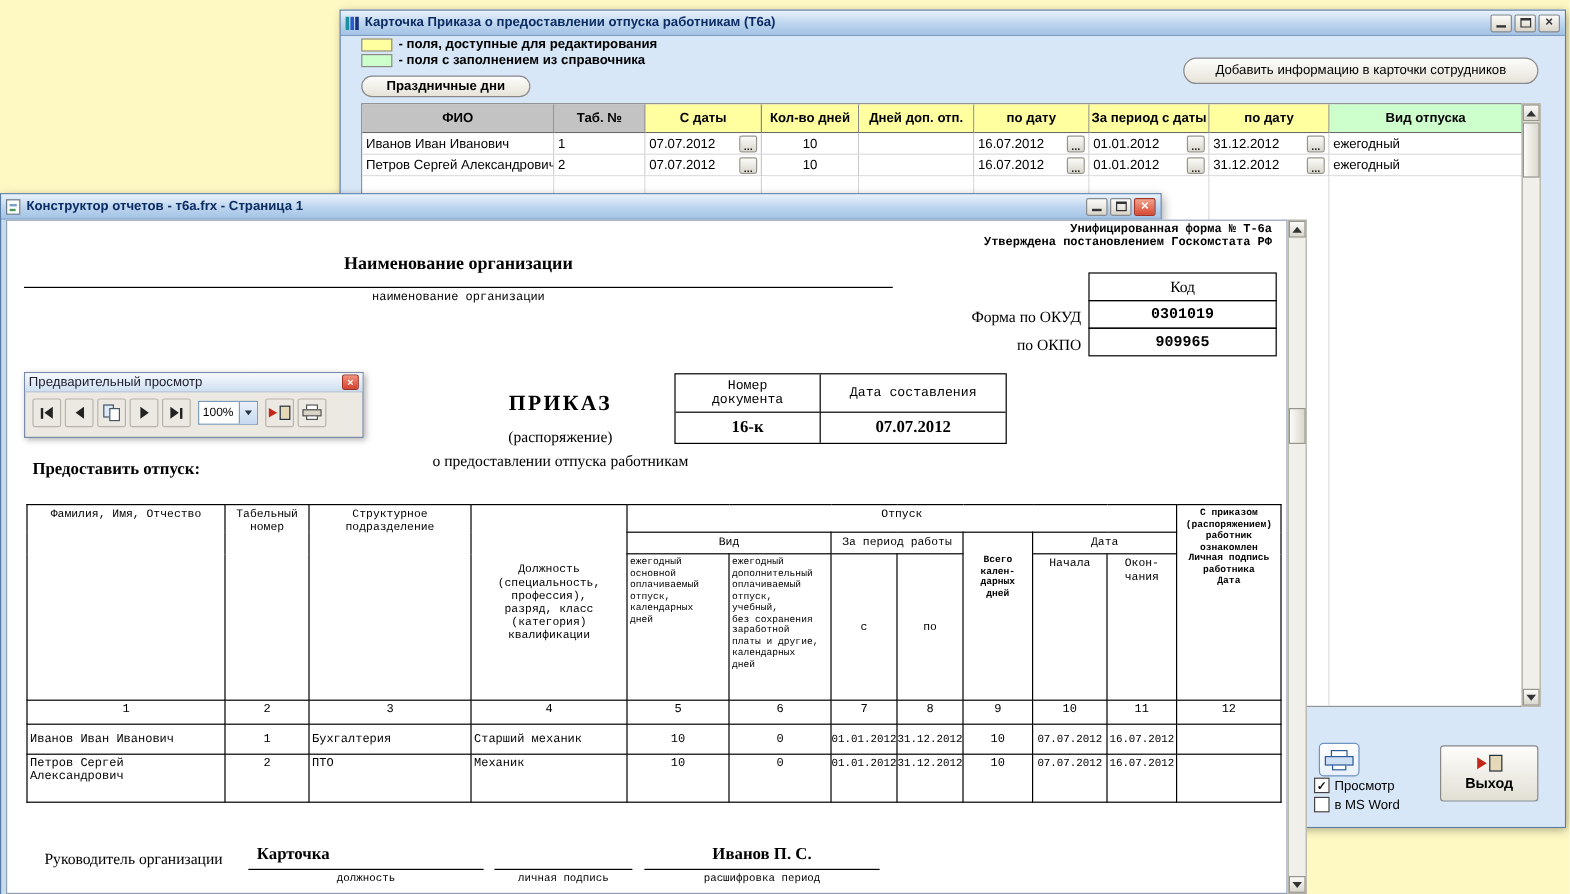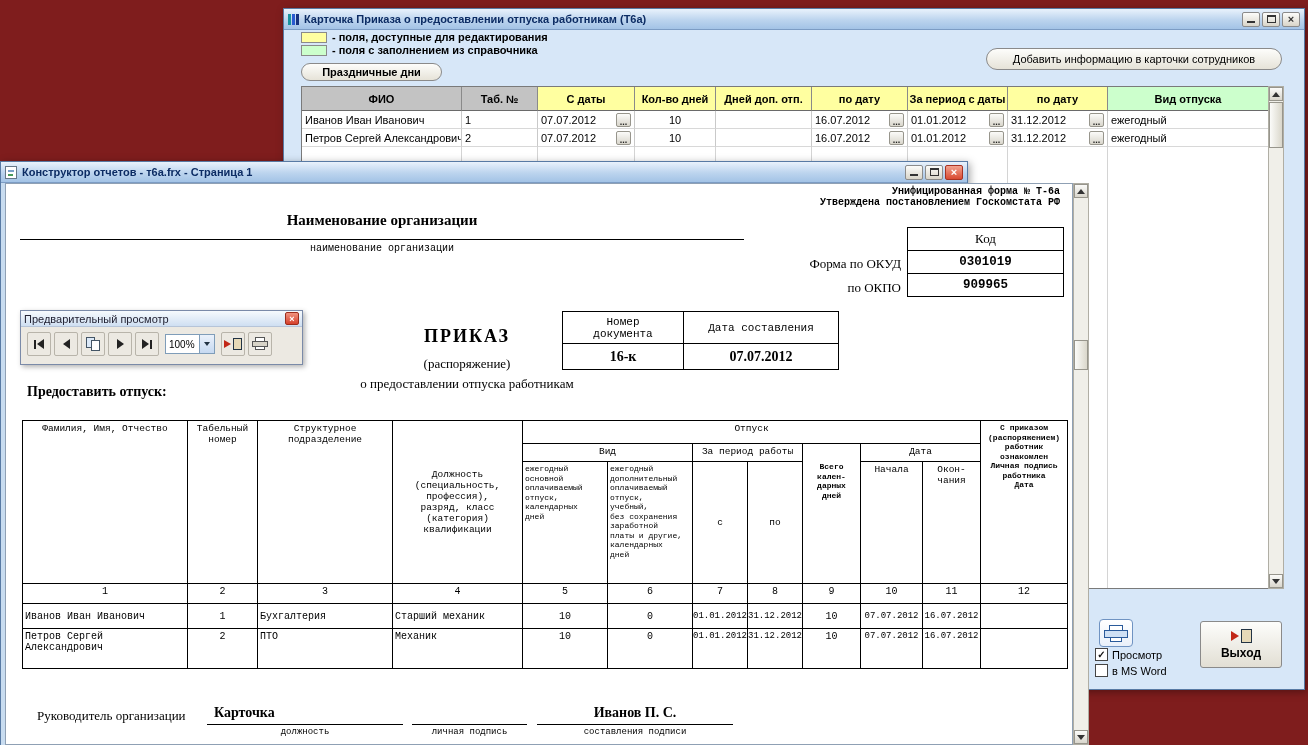--- a/index.html
+++ b/index.html
@@ -1,17 +1,17 @@
 <!DOCTYPE html>
 <html><head>
 <meta charset="utf-8">
 <style>
   * { box-sizing: border-box; margin: 0; padding: 0; }
   body { margin: 0; background: #fff; }
-  .stage { position: relative; width: 1308px; height: 745px; overflow: hidden; background: #7f1d1d;
+  .stage { position: relative; width: 1308px; height: 745px; overflow: hidden; background: #fef9c3;
            font-family: "Liberation Sans", sans-serif; }
 
   
   .win { position: absolute; border: 1px solid #587aa4; background: #cfe0f1;
          box-shadow: 2px 2px 8px rgba(0,0,0,.35); }
   .titlebar { position: absolute; left: 0; top: 0; right: 0; height: 21px; display: flex; align-items: center;
               gap: 5px; padding: 0 4px; background: linear-gradient(180deg,#e9f2fc,#bcd4ee 55%,#a3c3e6);
               border-bottom: 1px solid #7c9cc4; }
   .title-text { flex: 1; font: bold 11px "Liberation Sans", sans-serif; color: #0c2c64;
                 white-space: nowrap; overflow: hidden; }
@@ -483,21 +483,21 @@
       </table>
 
       <div class="abs f-head" style="left:31px;top:524px">Руководитель организации</div>
       <div class="abs f-bold" style="left:208px;top:521px">Карточка</div>
       <div class="abs f-line" style="left:201px;top:540px;width:196px;height:1px"></div>
       <div class="abs f-cap" style="left:201px;top:543px;width:196px">должность</div>
       <div class="abs f-line" style="left:406px;top:540px;width:115px;height:1px"></div>
       <div class="abs f-cap" style="left:406px;top:543px;width:115px">личная подпись</div>
       <div class="abs f-bold" style="left:531px;top:521px;width:196px;text-align:center">Иванов П. С.</div>
       <div class="abs f-line" style="left:531px;top:540px;width:196px;height:1px"></div>
-      <div class="abs f-cap" style="left:531px;top:543px;width:196px">составления подписи</div>
+      <div class="abs f-cap" style="left:531px;top:543px;width:196px">расшифровка период</div>
 
       <div class="ptoolbar">
         <div class="pt-title">
           <span class="pt-title-text">Предварительный просмотр</span>
           <span class="pt-close">
               <span>×</span>
             </span>
         </div>
         <div class="pt-body">
           <span class="pt-btn">

